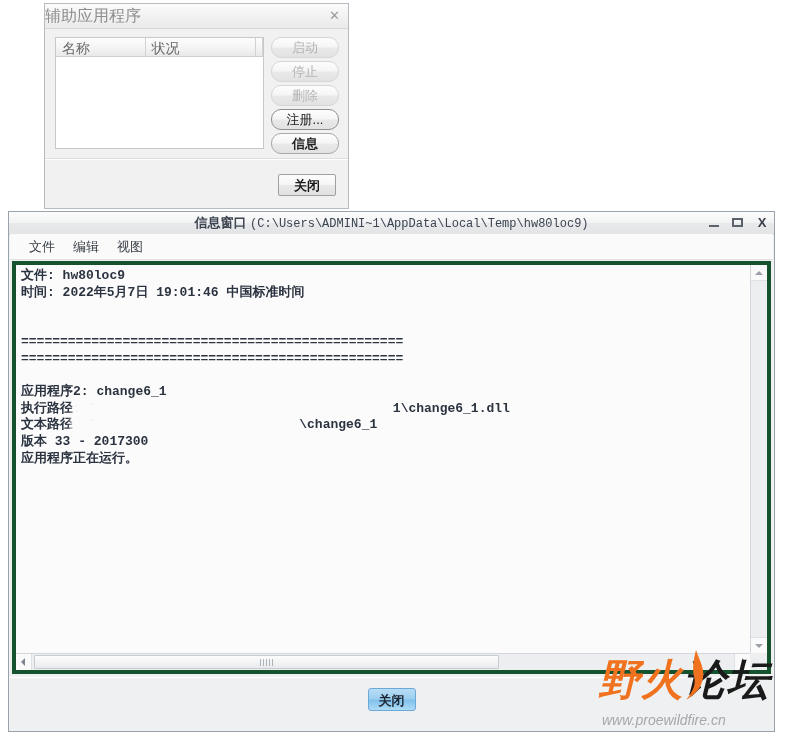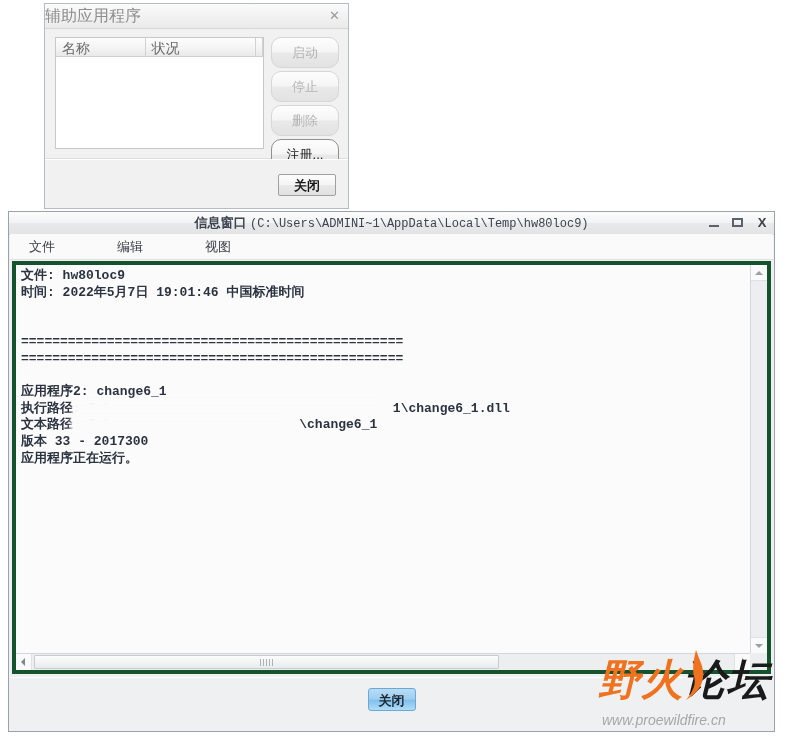--- a/index.html
+++ b/index.html
@@ -104,21 +104,21 @@
 
   .btn-col {
     position: absolute;
     left: 226px;
     top: 8px;
     width: 68px;
   }
   .btn {
     display: block;
     width: 68px;
-    height: 31px;
+    height: 21px;
     margin-bottom: 3px;
     box-sizing: border-box;
     border: 1px solid #c2c2c2;
     border-radius: 10px;
     background: linear-gradient(to bottom, #fdfdfd 0%, #f5f5f5 48%, #e9e9e9 52%, #e2e2e2 100%);
     font-size: 13px;
     line-height: 19px;
     text-align: center;
     color: #333333;
     font-family: "Liberation Sans", "DejaVu Sans", sans-serif;
@@ -219,21 +219,20 @@
     position: absolute;
     left: 1px; right: 1px;
     top: 22px;
     height: 26px;
     background: #fafafa;
     border-bottom: 1px solid #e2e2e2;
     display: flex;
     align-items: center;
     padding-left: 10px;
     box-sizing: border-box;
-    gap: 44px;
   }
   .menu-item {
     font-size: 13px;
     color: #3b4149;
     padding: 2px 9px;
     cursor: default;
   }
 
   .text-area-wrap {
     position: absolute;

